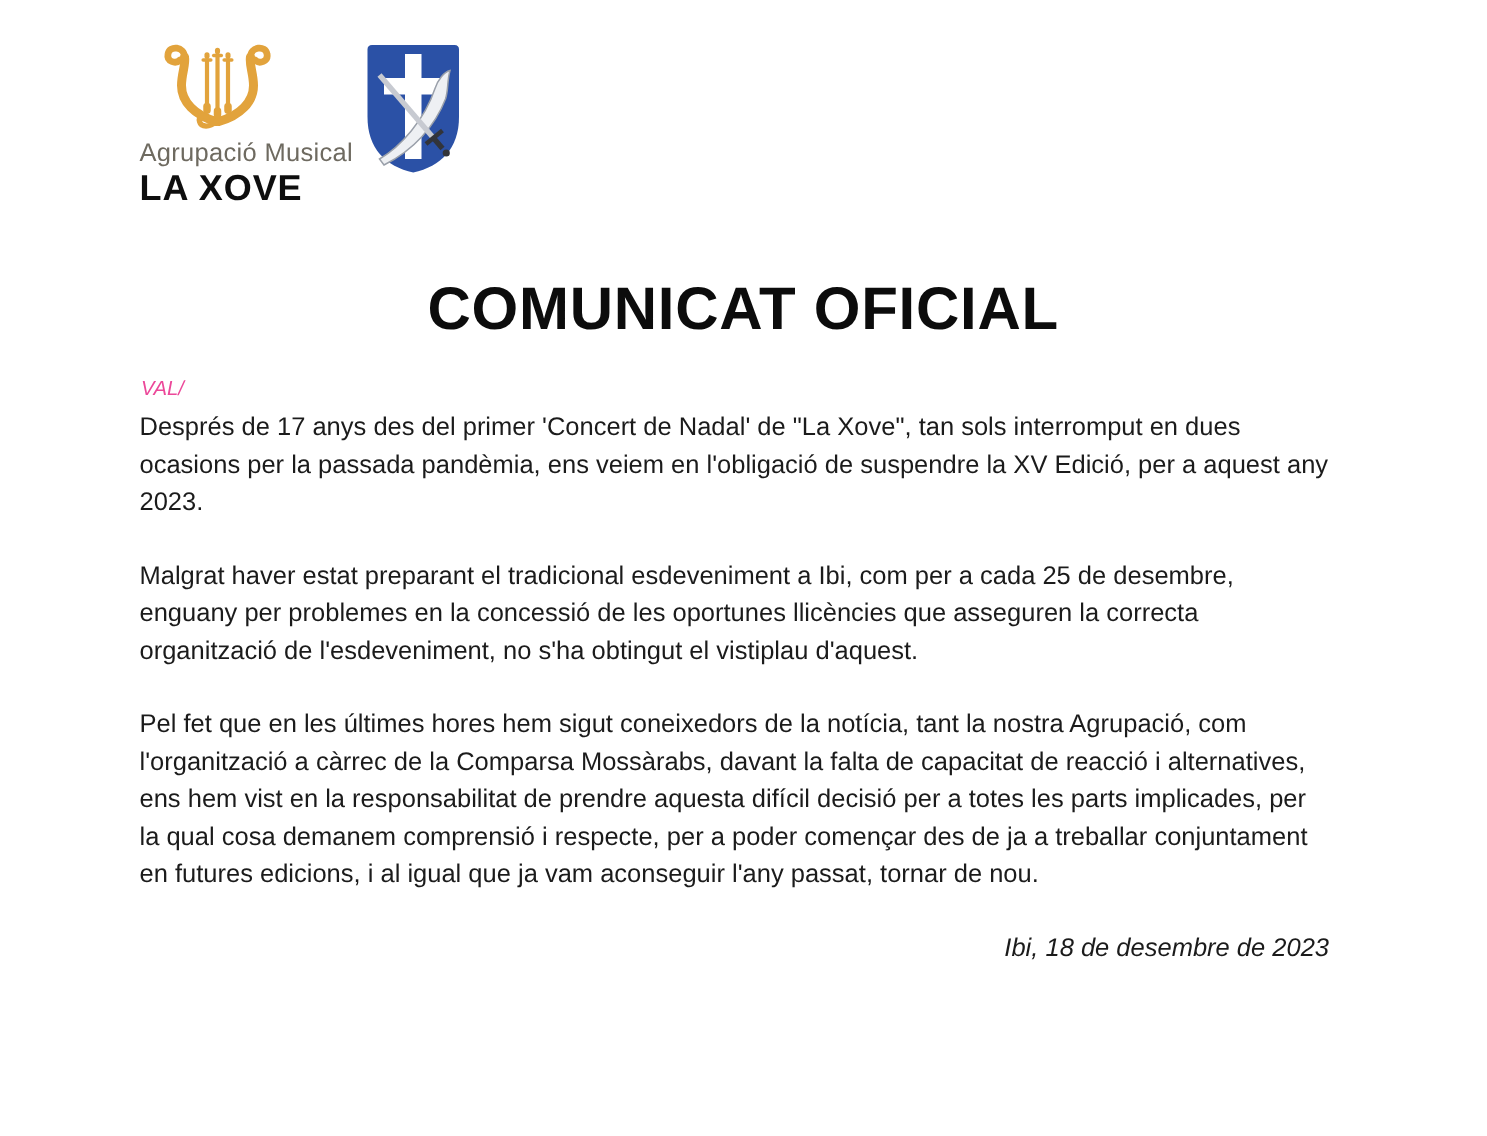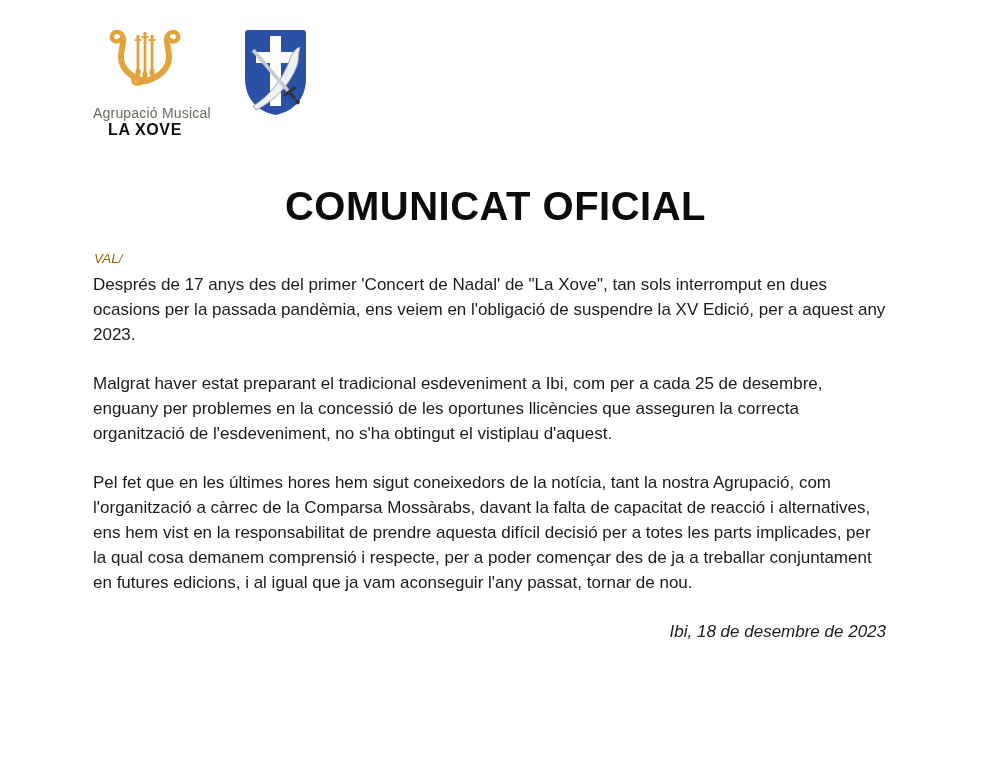--- a/index.html
+++ b/index.html
@@ -7,33 +7,33 @@
     position:relative;
     width:991px;height:757px;
     background:#ffffff;
     font-family:"Liberation Sans","DejaVu Sans",sans-serif;
     color:#1a1a1a;
     overflow:hidden;
   }
   .logos{position:absolute;top:25px;left:93px;display:flex;align-items:flex-start;gap:46px;}
   .logo-left{width:104px;text-align:center;}
   .lyre-svg{display:block;margin:2px auto 0;}
-  .logo-sub{font-size:14px;color:#6e6a60;white-space:nowrap;margin-top:18px;letter-spacing:.2px;}
-  .logo-word{font-size:16px;font-weight:800;color:#0e0e0e;letter-spacing:.6px;line-height:1.05;margin-top:1px;white-space:nowrap;}
+  .logo-sub{font-size:17px;color:#6e6a60;white-space:nowrap;margin-top:5px;letter-spacing:.2px;}
+  .logo-word{font-size:24px;font-weight:800;color:#0e0e0e;letter-spacing:.6px;line-height:1.05;margin-top:1px;white-space:nowrap;}
   .shield-svg{display:block;margin-top:3px;}
   .title{
     position:absolute;top:184px;left:0;width:100%;
     text-align:center;margin:0;
     font-size:40px;font-weight:bold;letter-spacing:.5px;color:#0c0c0c;
   }
   .bodytext{
     position:absolute;top:250px;left:93px;width:793px;
     font-size:17px;line-height:25px;color:#1b1b1b;
   }
-  .lang{font-size:13.5px;font-style:italic;color:#a16207;line-height:17px;margin:0 0 5px 1px;}
+  .lang{font-size:13.5px;font-style:italic;color:#ec4899;line-height:17px;margin:0 0 5px 1px;}
   .para{margin:0 0 24px 0;}
   .b{font-weight:normal;}
   .date{text-align:right;font-style:italic;margin:0;}
 </style>
 </head>
 <body>
 
 <div class="page">
 
   <div class="logos">

